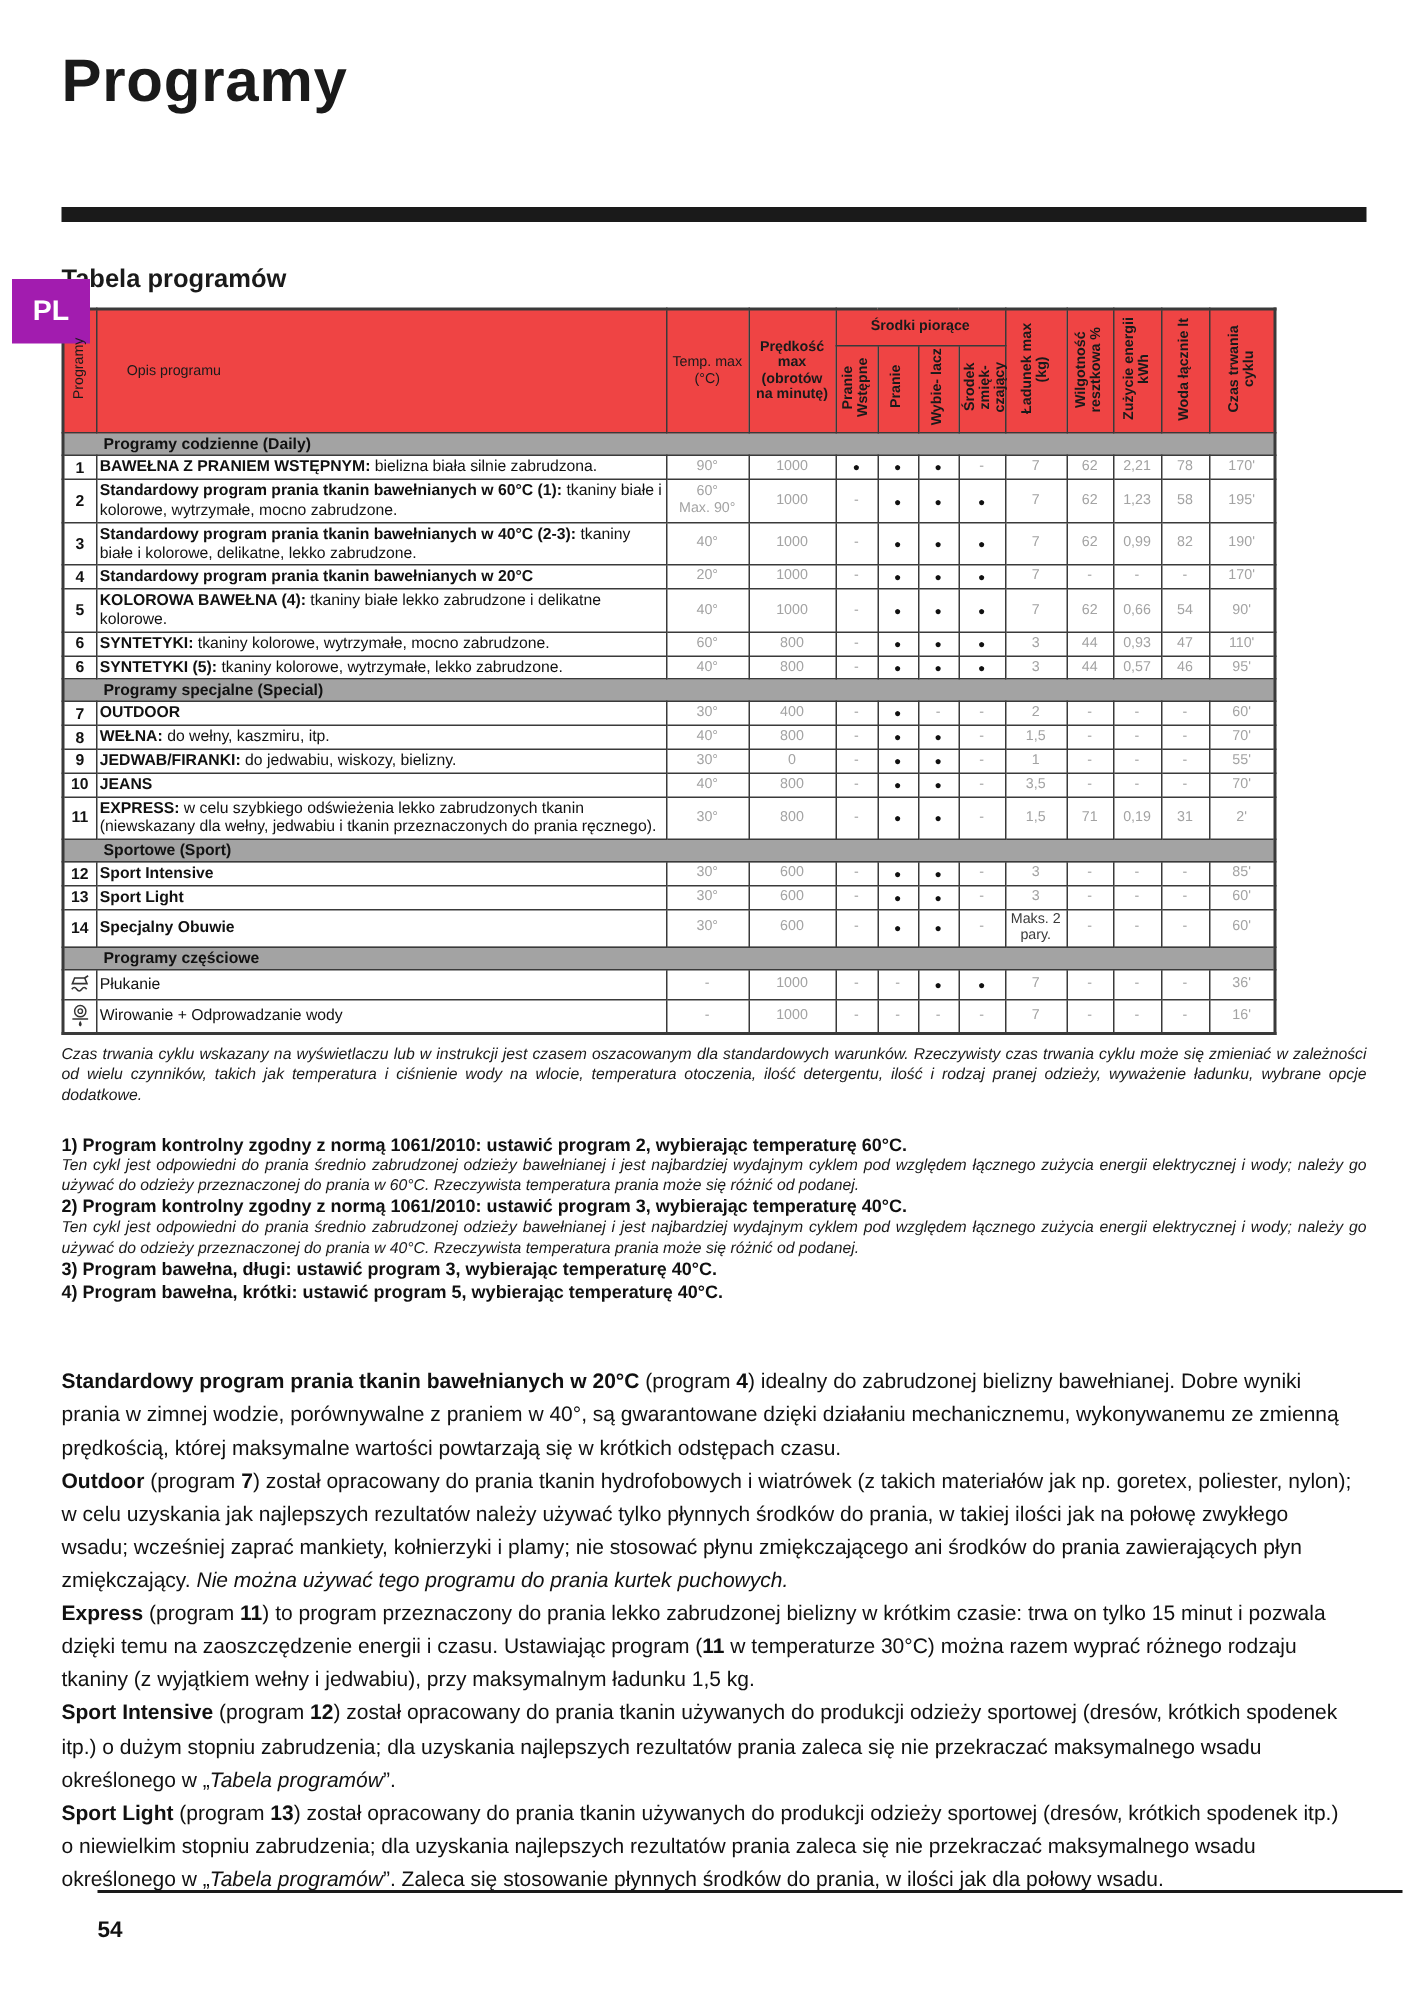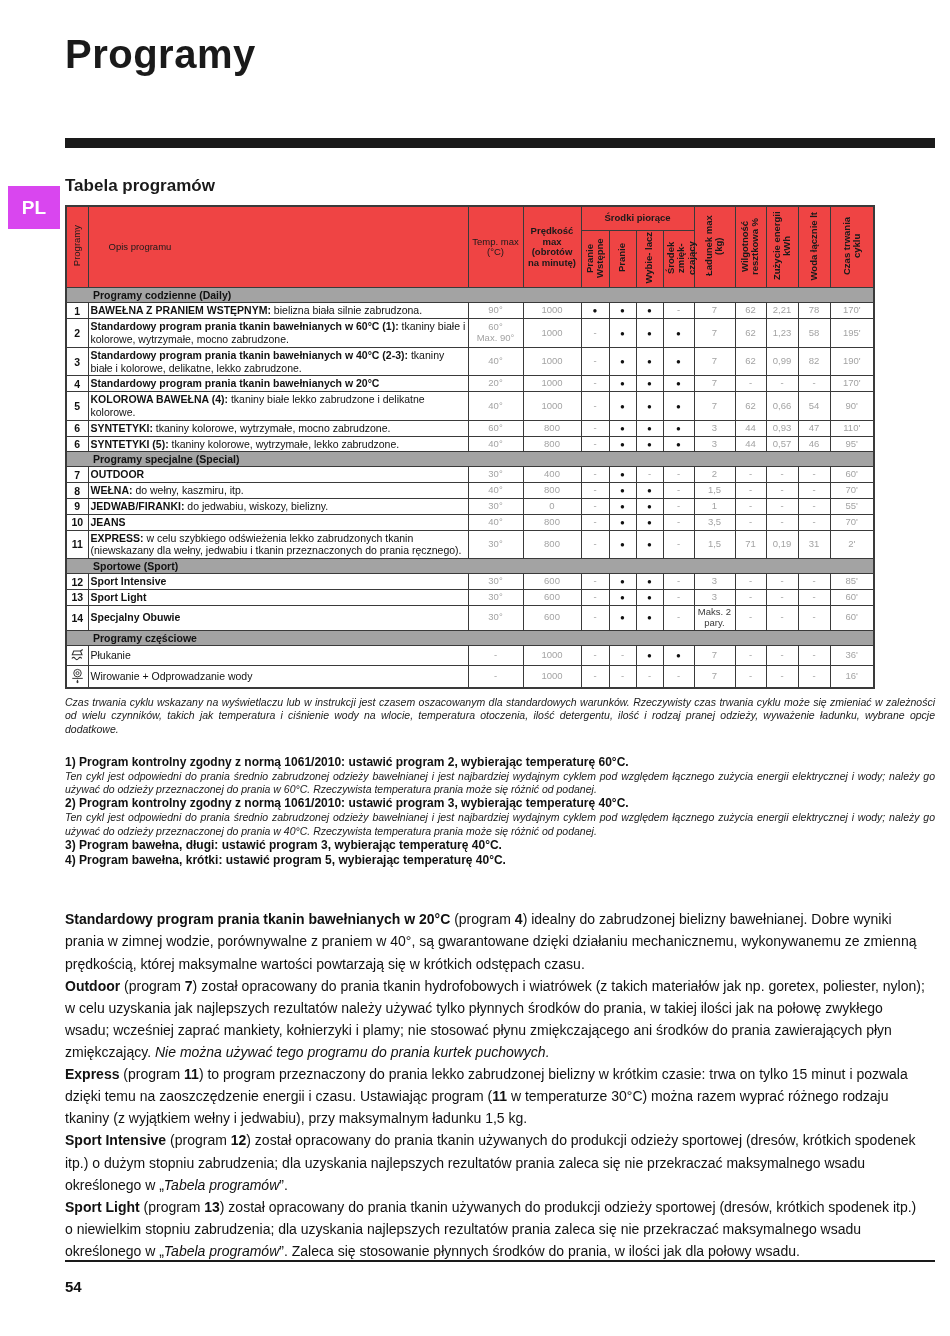--- a/index.html
+++ b/index.html
@@ -1,23 +1,23 @@
 <!DOCTYPE html>
 <html><head>
 <meta charset="utf-8">
 <style>
   * { margin:0; padding:0; box-sizing:border-box; }
   body { background:#e8e8e8; font-family:"Liberation Sans", sans-serif; }
   .page { position:relative; width:950px; height:1336px; background:#ffffff; overflow:hidden; }
-  .content { margin:0 15px 0 65px; width:870px; }
+  .content { margin:0 15px 0 41px; width:870px; }
 
   .doc-title { font-size:40px; font-weight:bold; letter-spacing:0.5px; color:#1a1a1a; padding-top:32px; }
   .black-bar { width:870px; height:10px; background:#1a1a1a; margin-top:61px; }
 
-  .lang-badge { position:absolute; left:8px; top:186px; width:52px; height:43px; background:#d946ef;
+  .lang-badge { position:absolute; left:8px; top:186px; width:52px; height:43px; background:#a21caf;
     color:#fff; font-weight:bold; font-size:19px; display:flex; align-items:center; justify-content:center; }
 
   .table-title { font-size:17px; font-weight:bold; color:#1a1a1a; margin-top:28px; }
 
   table.prog { border-collapse:collapse; margin-top:9px; width:808px; table-layout:fixed; }
   table.prog th, table.prog td { border:1px solid #3a3a3a; padding:1px 2px; vertical-align:middle; }
   table.prog { border:2px solid #3a3a3a; }
   thead th { font-weight:normal; font-size:9.5px; line-height:1.1; text-align:center; background:#ef4444; color:#1a1a1a; }
   thead .hb { font-weight:bold; }
   .vt { writing-mode:vertical-rl; transform:rotate(180deg); display:inline-block; line-height:1.08; max-height:76px; }

